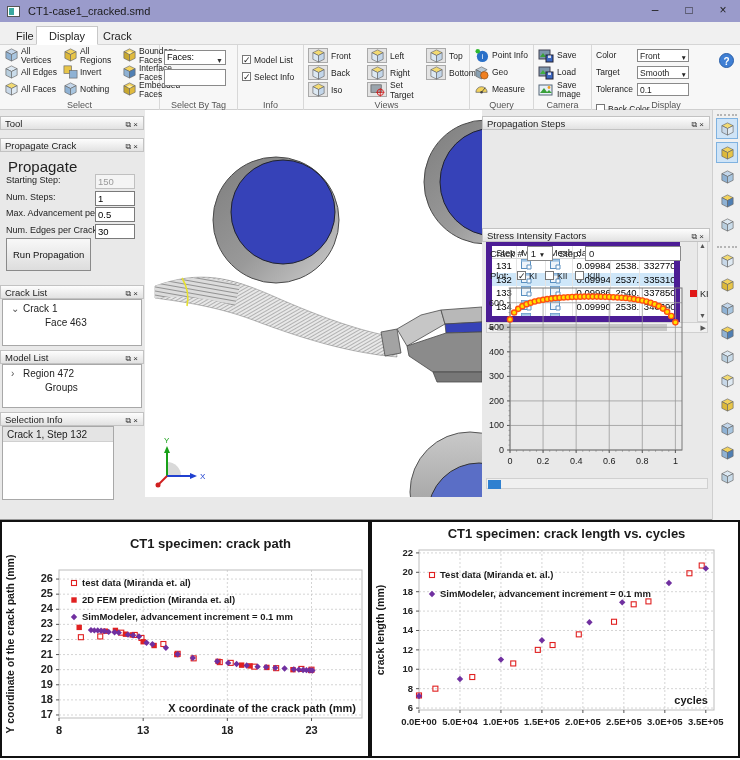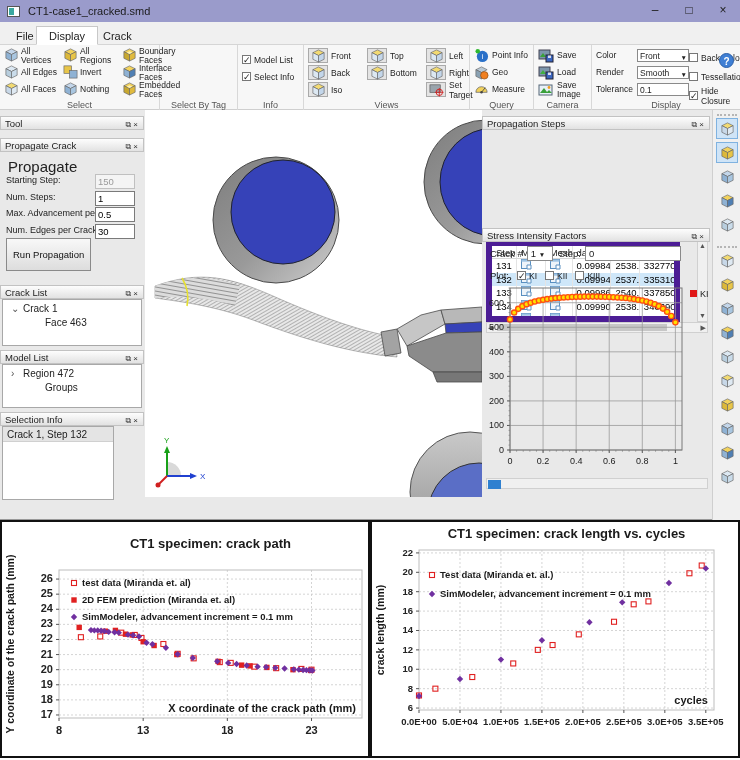--- a/index.html
+++ b/index.html
@@ -25,21 +25,21 @@
   .sel-grid { display:grid; grid-template-rows:repeat(3,17px); grid-auto-flow:column; gap:0 2px; }
   .ritem { display:flex; align-items:center; font-size:8.5px; color:#222; line-height:8.5px; cursor:default; }
   .ritem svg { flex:0 0 auto; margin-right:2px; }
   .vcol { display:flex; flex-direction:column; }
   .viewbtn { display:flex; align-items:center; height:17px; font-size:8.5px; color:#222; }
   .btnface { width:20px; height:15px; background:#e4e4e4; border:1px solid #aaa; display:flex; align-items:center; justify-content:center; margin-right:3px; }
   .tagbox { width:62px; font-size:9px; border:1px solid #8a8a8a; background:#fff; height:15px; line-height:13px; padding:0 2px; position:relative; margin-bottom:4px; }
   .tagbox .dd { position:absolute; right:2px; top:3px; font-size:7px; color:#333; }
   .cbrow { display:flex; align-items:center; font-size:8.5px; color:#222; height:15px; margin:2px 0; }
   .cb { width:9px; height:9px; border:1px solid #777; background:#fff; margin-right:3px; font-size:9px; line-height:8px; text-align:center; color:#222; flex:0 0 auto; }
-  .disp-grid { display:flex; gap:0; }
+  .disp-grid { display:flex; gap:0;flex-direction:column; }
   .disp-col { display:flex; flex-direction:column; }
   .frow { display:flex; align-items:center; height:16px; font-size:8.5px; color:#222; margin-bottom:1px; }
   .fsel { width:52px; height:13px; border:1px solid #8a8a8a; background:#fff; font-size:8.5px; padding:0 2px; line-height:12px; position:relative; margin-left:3px; }
   .fsel .dd { position:absolute; right:1px; top:2px; font-size:6.5px; }
   .help-btn { position:absolute; top:8px; right:6px; width:15px; height:15px; border-radius:50%; background:#3f7fd4; color:#fff; font-size:10px; font-weight:bold; text-align:center; line-height:15px; border:1px solid #2a5fa8; }
 
   
   .mainarea { position:absolute; top:110px; left:0; width:740px; height:410px; background:#e9e9e9; border-bottom:1px solid #999; }
   .viewport { position:absolute; left:145px; top:0; width:337px; height:387px; background:#fff; overflow:hidden; }
 
@@ -173,20 +173,24 @@
  <polygon points="2,5 8,8 8,15 2,12" fill="#c8a830" stroke="#666" stroke-width="0.7"></polygon>
  <polygon points="14,5 8,8 8,15 14,12" fill="#e0ba3e" stroke="#666" stroke-width="0.7"></polygon>
                 <polygon points="5,6 8,4.5 11,6 8,7.5" fill="#fff2b0"></polygon>
               </svg></span>
             <span style="width:40px;">Embedded Faces</span>
           </div>
         </div>
     <div class="rcaption">Select</div>
   </div>
   <div class="rgroup" style="width:78px;">
+    <div style="padding-top:3px;">
+      <div class="tagbox"><span>Faces:</span><span class="dd">▼</span></div>
+      <div class="tagbox" style="height:17px;"><span></span></div>
+    </div>
     <div class="rcaption">Select By Tag</div>
   </div>
   <div class="rgroup" style="width:66px;">
     <div id="infoChecks" style="padding-top:3px;">
           <div class="cbrow">
             <span class="cb">✓</span>
             <span>Model List</span>
           </div>
           <div class="cbrow">
             <span class="cb">✓</span>
@@ -231,42 +235,20 @@
           </div>
           <div class="vcol">
             <div class="viewbtn">
               <span class="btnface">
                 <svg width="15" height="15" viewBox="0 0 16 16">
  <polygon points="2,5 8,2 14,5 8,8" fill="#f2da72" stroke="#666" stroke-width="0.7"></polygon>
  <polygon points="2,5 8,8 8,15 2,12" fill="#dce8f2" stroke="#666" stroke-width="0.7"></polygon>
  <polygon points="14,5 8,8 8,15 14,12" fill="#c3d6ea" stroke="#666" stroke-width="0.7"></polygon>
                 </svg>
               </span>
-              <span style="width:32px;">Top</span>
-            </div>
-            <div class="viewbtn">
-              <span class="btnface">
-                <svg width="15" height="15" viewBox="0 0 16 16">
- <polygon points="2,5 8,2 14,5 8,8" fill="#f2da72" stroke="#666" stroke-width="0.7"></polygon>
- <polygon points="2,5 8,8 8,15 2,12" fill="#dce8f2" stroke="#666" stroke-width="0.7"></polygon>
- <polygon points="14,5 8,8 8,15 14,12" fill="#c3d6ea" stroke="#666" stroke-width="0.7"></polygon>
-                </svg>
-              </span>
-              <span style="width:32px;">Bottom</span>
-            </div>
-          </div>
-          <div class="vcol">
-            <div class="viewbtn">
-              <span class="btnface">
-                <svg width="15" height="15" viewBox="0 0 16 16">
- <polygon points="2,5 8,2 14,5 8,8" fill="#f2da72" stroke="#666" stroke-width="0.7"></polygon>
- <polygon points="2,5 8,8 8,15 2,12" fill="#dce8f2" stroke="#666" stroke-width="0.7"></polygon>
- <polygon points="14,5 8,8 8,15 14,12" fill="#c3d6ea" stroke="#666" stroke-width="0.7"></polygon>
-                </svg>
-              </span>
               <span style="width:32px;">Left</span>
             </div>
             <div class="viewbtn">
               <span class="btnface">
                 <svg width="15" height="15" viewBox="0 0 16 16">
  <polygon points="2,5 8,2 14,5 8,8" fill="#f2da72" stroke="#666" stroke-width="0.7"></polygon>
  <polygon points="2,5 8,8 8,15 2,12" fill="#dce8f2" stroke="#666" stroke-width="0.7"></polygon>
  <polygon points="14,5 8,8 8,15 14,12" fill="#c3d6ea" stroke="#666" stroke-width="0.7"></polygon>
                 </svg>
               </span>
@@ -275,20 +257,42 @@
             <div class="viewbtn">
               <span class="btnface">
                 <svg width="15" height="15" viewBox="0 0 16 16">
                   <rect x="1" y="3" width="11" height="8" fill="#9aa4ac" stroke="#555" stroke-width="0.7"></rect>
                   <circle cx="11" cy="11" r="3.4" fill="none" stroke="#d02020" stroke-width="1"></circle>
                   <line x1="11" y1="6.5" x2="11" y2="15.5" stroke="#d02020" stroke-width="0.9"></line>
                   <line x1="6.5" y1="11" x2="15.5" y2="11" stroke="#d02020" stroke-width="0.9"></line>
                 </svg>
               </span>
               <span style="width:32px;">Set Target</span>
+            </div>
+          </div>
+          <div class="vcol">
+            <div class="viewbtn">
+              <span class="btnface">
+                <svg width="15" height="15" viewBox="0 0 16 16">
+ <polygon points="2,5 8,2 14,5 8,8" fill="#f2da72" stroke="#666" stroke-width="0.7"></polygon>
+ <polygon points="2,5 8,8 8,15 2,12" fill="#dce8f2" stroke="#666" stroke-width="0.7"></polygon>
+ <polygon points="14,5 8,8 8,15 14,12" fill="#c3d6ea" stroke="#666" stroke-width="0.7"></polygon>
+                </svg>
+              </span>
+              <span style="width:32px;">Top</span>
+            </div>
+            <div class="viewbtn">
+              <span class="btnface">
+                <svg width="15" height="15" viewBox="0 0 16 16">
+ <polygon points="2,5 8,2 14,5 8,8" fill="#f2da72" stroke="#666" stroke-width="0.7"></polygon>
+ <polygon points="2,5 8,8 8,15 2,12" fill="#dce8f2" stroke="#666" stroke-width="0.7"></polygon>
+ <polygon points="14,5 8,8 8,15 14,12" fill="#c3d6ea" stroke="#666" stroke-width="0.7"></polygon>
+                </svg>
+              </span>
+              <span style="width:32px;">Bottom</span>
             </div>
           </div>
         </div>
     <div class="rcaption">Views</div>
   </div>
   <div class="rgroup" style="width:64px;">
     <div id="queryItems" class="vcol">
           <div class="viewbtn">
             <span style="margin-right:3px;display:inline-flex;">
               <svg width="15" height="15" viewBox="0 0 16 16">
@@ -360,21 +364,21 @@
     <div class="rcaption">Camera</div>
   </div>
   <div class="rgroup" style="width:148px; border-right:none;">
     <div class="disp-grid">
       <div class="disp-col" id="dispFields">
             <div class="frow">
               <span style="width:38px;">Color</span>
               <span class="fsel">Front<span class="dd">▼</span></span>
             </div>
             <div class="frow">
-              <span style="width:38px;">Render</span>
+              <span style="width:38px;">Target</span>
               <span class="fsel">Smooth<span class="dd">▼</span></span>
             </div>
             <div class="frow">
               <span style="width:38px;">Tolerance</span>
               <span class="fsel">0.1</span>
             </div>
           </div>
       <div class="disp-col" id="dispChecks1" style="padding-top:1px;">
             <div class="cbrow">
               <span class="cb"></span>

